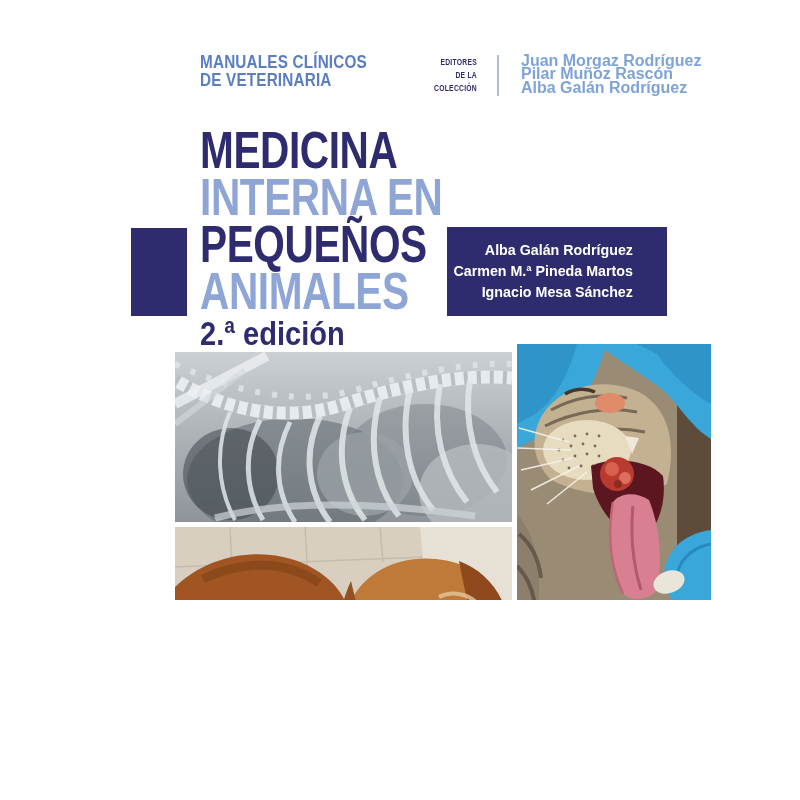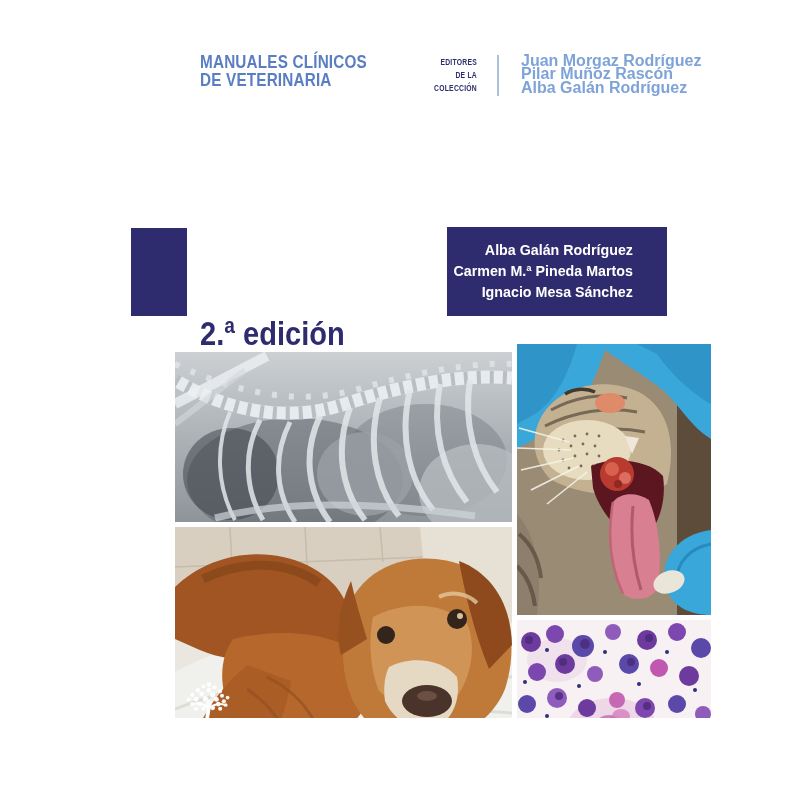--- a/index.html
+++ b/index.html
@@ -1,16 +1,16 @@
 <!DOCTYPE html>
 <html style="--navy: #2e2c6e; --title-light-blue: #8ea5d6; --series-blue: #5b7ec2; --editor-names-blue: #7ea3d8;"><head>
 <meta charset="utf-8">
 <style>
   html,body{margin:0;padding:0;background:#fff;}
-  .cover{position:relative;width:800px;height:718px;background:#fff;overflow:hidden;
+  .cover{position:relative;width:800px;height:600px;background:#fff;overflow:hidden;
          font-family:"Liberation Sans",sans-serif;}
   .abs{position:absolute;}
 
   
   .series{left:200px;top:53px;color:var(--series-blue);font-weight:bold;
           font-size:18px;line-height:18px;transform:scaleX(.85);transform-origin:0 0;
           letter-spacing:.2px;}
   
   .ed-label{left:400px;top:56px;width:77px;text-align:right;color:var(--navy);
             font-weight:bold;font-size:8.5px;line-height:13px;transform:scaleX(.8);
@@ -64,20 +64,26 @@
     <div>DE LA</div>
     <div>COLECCIÓN</div>
   </div>
   <div class="abs ed-divider"></div>
   <div class="abs ed-names">
     <div>Juan Morgaz Rodríguez</div>
     <div>Pilar Muñoz Rascón</div>
     <div>Alba Galán Rodríguez</div>
   </div>
 
+  <div class="abs title">
+    <span class="line t-navy">MEDICINA</span>
+    <span class="line t-blue">INTERNA EN</span>
+    <span class="line t-navy">PEQUEÑOS</span>
+    <span class="line t-blue">ANIMALES</span>
+  </div>
 
   <div class="abs left-bar"></div>
 
   <div class="abs authors-panel">
     <div class="names">
       <div>Alba Galán Rodríguez</div>
       <div>Carmen M.ª Pineda Martos</div>
       <div>Ignacio Mesa Sánchez</div>
     </div>
   </div>

